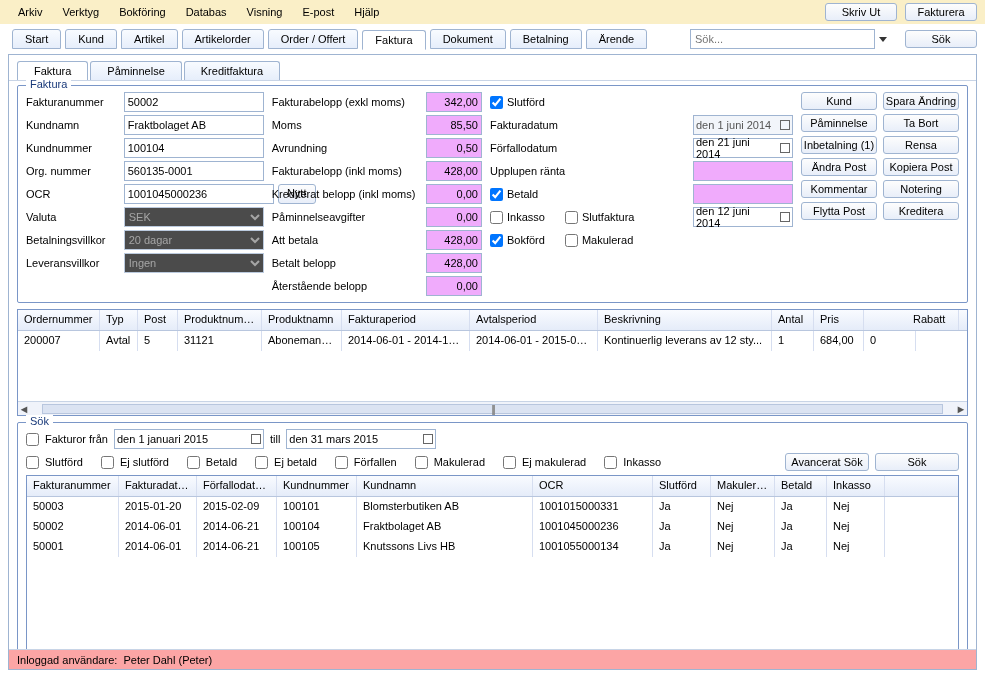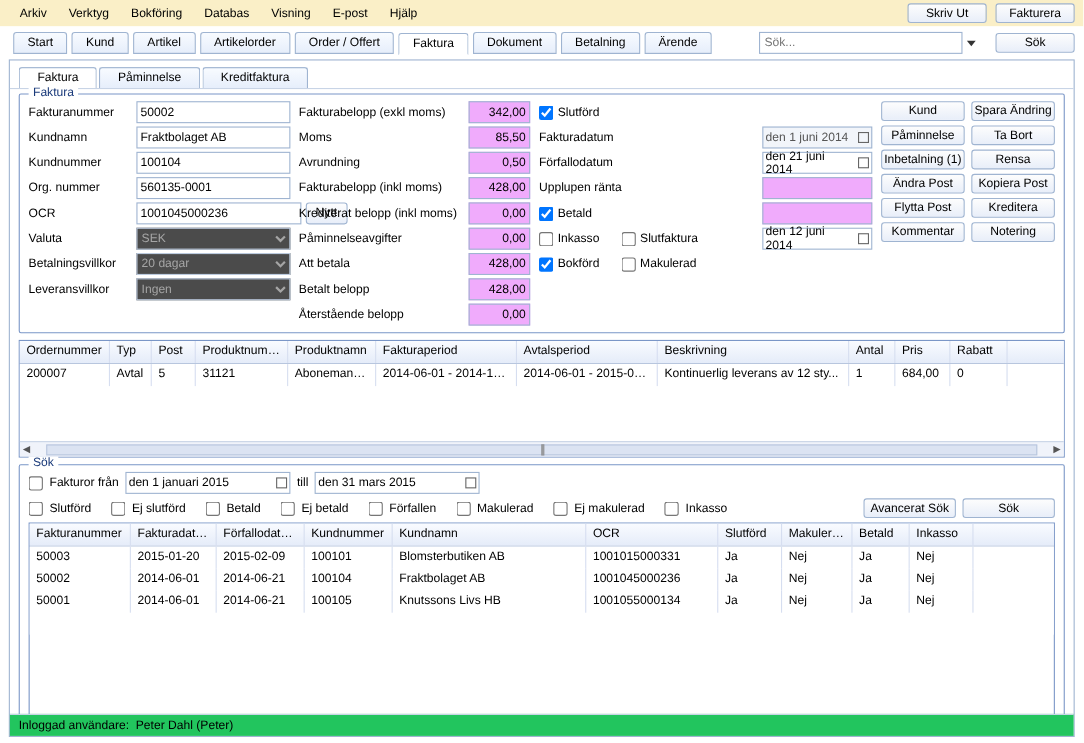--- a/index.html
+++ b/index.html
@@ -66,21 +66,21 @@
 .grid-scroll .thumb{ flex:1; height:10px; margin:0 12px; background:#dbe3f2; border:1px solid #b8c6de; position:relative;}
 .grid-scroll .thumb::after{content:"|||"; position:absolute; left:50%; top:-2px; transform:translateX(-50%); color:#888; letter-spacing:-2px;}
 .grid-scroll .ar{width:12px;text-align:center;color:#555;}
 
 .search-row { display:flex; align-items:center; gap:6px; flex-wrap:wrap; }
 .search-row .btns-right{ margin-left:auto; display:flex; gap:6px;}
 .search-row .btns-right .btn{ width:84px;}
 
 .grid2-body { height: 80px; overflow:auto; background:#fff; }
 
-.statusbar { position:absolute; bottom:0; left:0; right:0; height:20px; background:#22c55e; border-top:1px solid #c8d4e6; padding:2px 8px; display:flex; align-items:center;text-align:right; }
+.statusbar { position:absolute; bottom:0; left:0; right:0; height:20px; background:#fca5a5; border-top:1px solid #c8d4e6; padding:2px 8px; display:flex; align-items:center;text-align:right; }
 
 .drop-arrow{display:inline-block;width:0;height:0;border-left:4px solid transparent;border-right:4px solid transparent;border-top:5px solid #333;margin-left:4px;vertical-align:middle;}
 
 .nytt-wrap{display:flex;gap:4px;}
 .nytt-wrap .inp{flex:1;}
 .nytt-wrap .btn{min-width:38px;padding:2px 4px;}
 </style>
 </head>
 <body>
 
@@ -234,44 +234,44 @@
             </div>
             <div class="btnrow">
               <span class="btn">Inbetalning (1)</span>
               <span class="btn">Rensa</span>
             </div>
             <div class="btnrow">
               <span class="btn">Ändra Post</span>
               <span class="btn">Kopiera Post</span>
             </div>
             <div class="btnrow">
+              <span class="btn">Kommentar</span>
+              <span class="btn">Notering</span>
+            </div>
+            <div class="btnrow">
               <span class="btn">Flytta Post</span>
               <span class="btn">Kreditera</span>
-            </div>
-            <div class="btnrow">
-              <span class="btn">Kommentar</span>
-              <span class="btn">Notering</span>
             </div>
           </div>
       </div>
     </div>
 
     <div class="grid">
       <div class="grid-head" id="g1h">
           <div class="gh" style="width: 82px;">Ordernummer</div>
           <div class="gh" style="width: 38px;">Typ</div>
           <div class="gh" style="width: 40px;">Post</div>
           <div class="gh" style="width: 84px;">Produktnummer</div>
           <div class="gh" style="width: 80px;">Produktnamn</div>
           <div class="gh" style="width: 128px;">Fakturaperiod</div>
           <div class="gh" style="width: 128px;">Avtalsperiod</div>
           <div class="gh" style="width: 174px;">Beskrivning</div>
           <div class="gh" style="width: 42px;">Antal</div>
           <div class="gh" style="width: 50px;">Pris</div>
-          <div class="gh" style="width: 52px;">Rabatt</div>
+          <div class="gh" style="width: 52px; margin-left: 43px;">Rabatt</div>
         </div>
       <div class="grid-body" id="g1b">
           <div class="grid-row">
             <div class="gc" style="width: 82px;">200007</div>
             <div class="gc" style="width: 38px;">Avtal</div>
             <div class="gc" style="width: 40px;">5</div>
             <div class="gc" style="width: 84px;">31121</div>
             <div class="gc" style="width: 80px;">Abonemang, ...</div>
             <div class="gc" style="width: 128px;">2014-06-01 - 2014-12-01</div>
             <div class="gc" style="width: 128px;">2014-06-01 - 2015-06-01</div>

